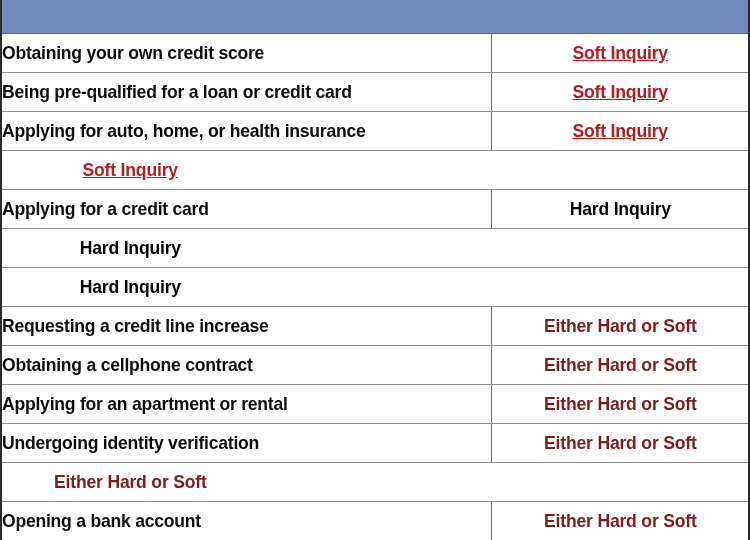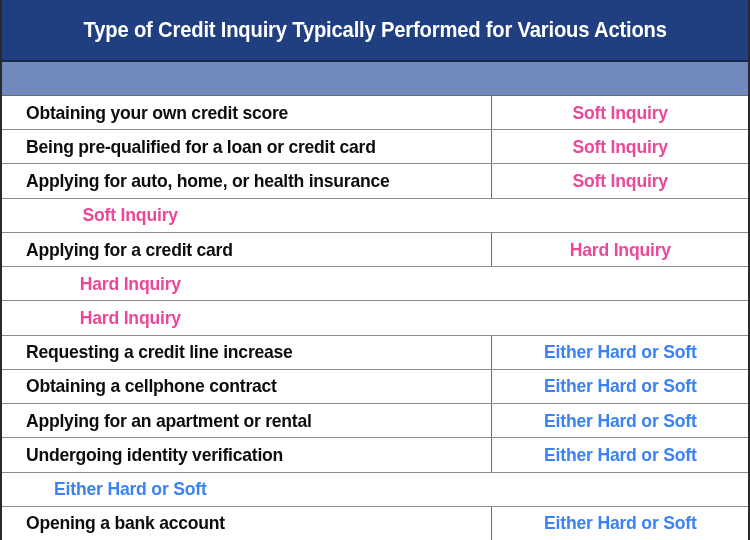--- a/index.html
+++ b/index.html
@@ -93,21 +93,21 @@
     min-height: 0;
   }
   .row:last-child { border-bottom: none; justify-content: space-between; }
 
   .cell-action {
     width: 490px;
     box-sizing: border-box;
     border-right: 1px solid #6b6b6b;
     display: flex;
     align-items: center;
-    padding-left: 24px;
+    padding-left: 0;
     color: #0d0d0d;
     font-size: 18.5px;
     font-weight: bold;
     letter-spacing: -0.25px;
     white-space: nowrap;
     overflow: hidden;
   }
   .cell-action span { transform: scaleX(0.95); display: inline-block; transform-origin: left center; }
 
   .cell-inquiry {
@@ -117,32 +117,29 @@
     align-items: center;
     justify-content: center;
     font-size: 18.5px;
     font-weight: bold;
     letter-spacing: -0.2px;
     white-space: nowrap;
     overflow: hidden;
   }
   .cell-inquiry span { transform: scaleX(0.95); display: inline-block; }
 
-  .v-soft  { color: #ec4899; }
-  .v-hard  { color: #ec4899; }
-  .v-both  { color: #3b82f6; }
+  .v-soft  { color: #b91c1c; text-decoration: underline; }
+  .v-hard  { color: #000000; }
+  .v-both  { color: #7f1d1d; }
 </style>
 </head>
 <body>
 
 <div class="table-wrap">
 
-  <div class="title-bar">
-    <div class="title-text">Type of Credit Inquiry Typically Performed for Various Actions</div>
-  </div>
 
   <div class="head-row">
     <div class="head-cell col-action">
       <span>Action</span>
     </div>
   </div>
 
   <div class="body-rows">
       <div class="row">
         <div class="cell-action">

